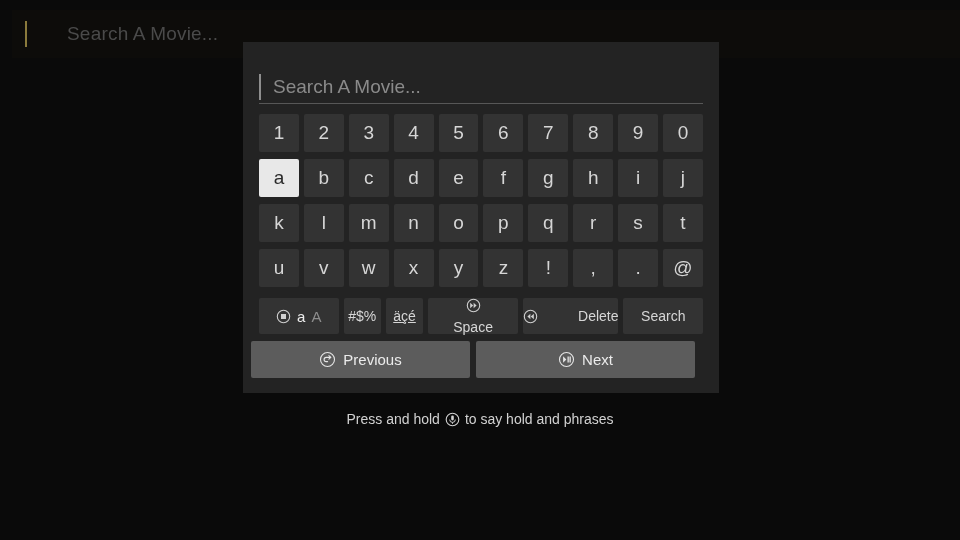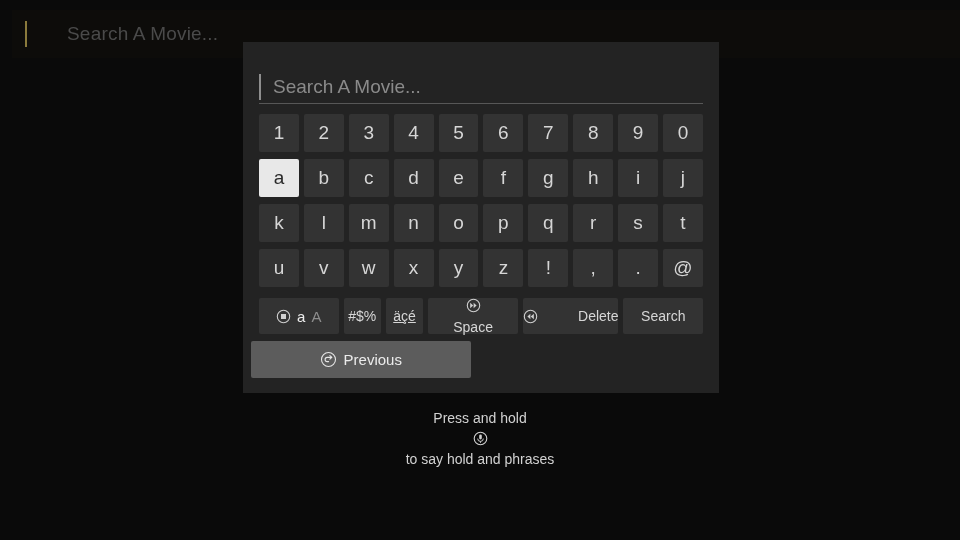--- a/index.html
+++ b/index.html
@@ -194,21 +194,20 @@
     text-align: center;
     font-size: 14px;
     color: #d2d2d2;
     user-select: none;
   }
   #hint .hint-inline {
     display: inline-flex;
     align-items: center;
     gap: 5px;
     vertical-align: middle;
-    flex-direction: column;
   }
 
   .ic { display: inline-block; vertical-align: middle; line-height: 0; }
 </style>
 </head>
 <body>
 
 <div id="screen">
 
   <div id="topbar">
@@ -324,20 +323,31 @@
     <div id="navrow">
       <div class="navbtn">
         <span class="ic">
           <svg width="17" height="17" viewBox="0 0 17 17">
             <circle cx="8.5" cy="8.5" r="7" fill="none" stroke="#e6e6e6" stroke-width="1.1"></circle>
             <path d="M11.6 6.4 H7.2 a2.1 2.1 0 0 0 0 4.2 h1.4" fill="none" stroke="#e6e6e6" stroke-width="1.1" stroke-linecap="round"></path>
             <polyline points="9.9,4.7 11.8,6.4 9.9,8.1" fill="none" stroke="#e6e6e6" stroke-width="1.1" stroke-linecap="round" stroke-linejoin="round"></polyline>
           </svg>
         </span>
         <span>Previous</span>
+      </div>
+      <div class="navbtn">
+        <span class="ic">
+          <svg width="17" height="17" viewBox="0 0 17 17">
+            <circle cx="8.5" cy="8.5" r="7" fill="none" stroke="#e6e6e6" stroke-width="1.1"></circle>
+            <polygon points="5.1,5.3 8.3,8.5 5.1,11.7" fill="#e6e6e6"></polygon>
+            <rect x="9.5" y="5.5" width="1.3" height="6" fill="#e6e6e6"></rect>
+            <rect x="11.5" y="5.5" width="1.3" height="6" fill="#e6e6e6"></rect>
+          </svg>
+        </span>
+        <span>Next</span>
       </div>
     </div>
 
   </div>
 
   <div id="hint">
     <span class="hint-inline">
       <span>Press and hold</span>
       <span class="ic">
         <svg width="15" height="15" viewBox="0 0 15 15">

